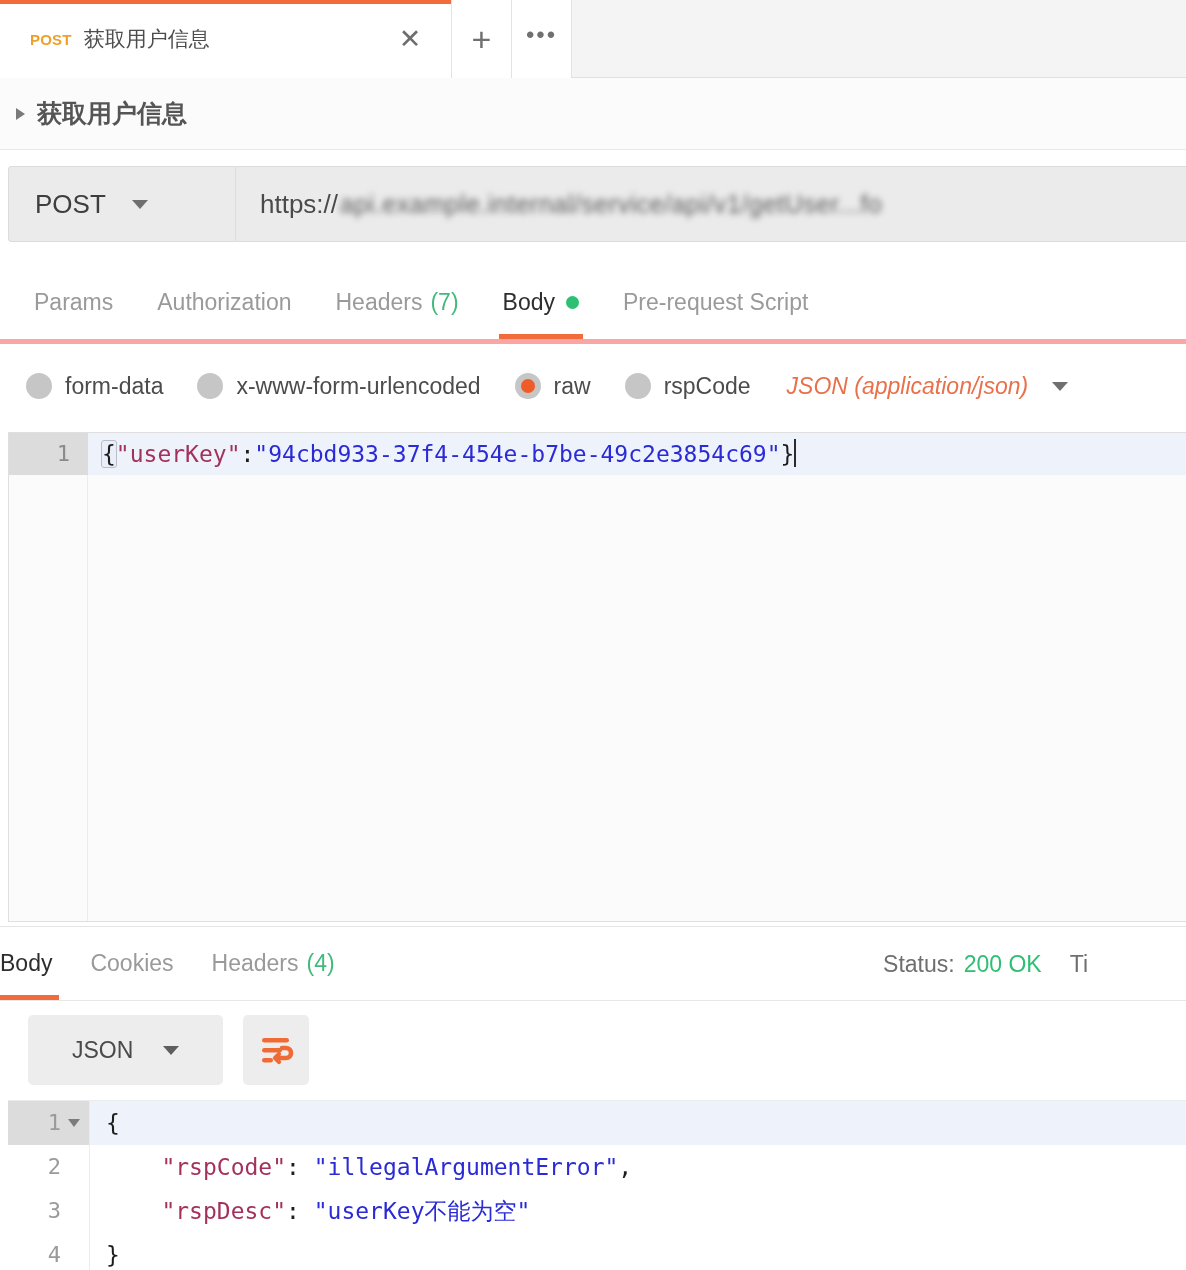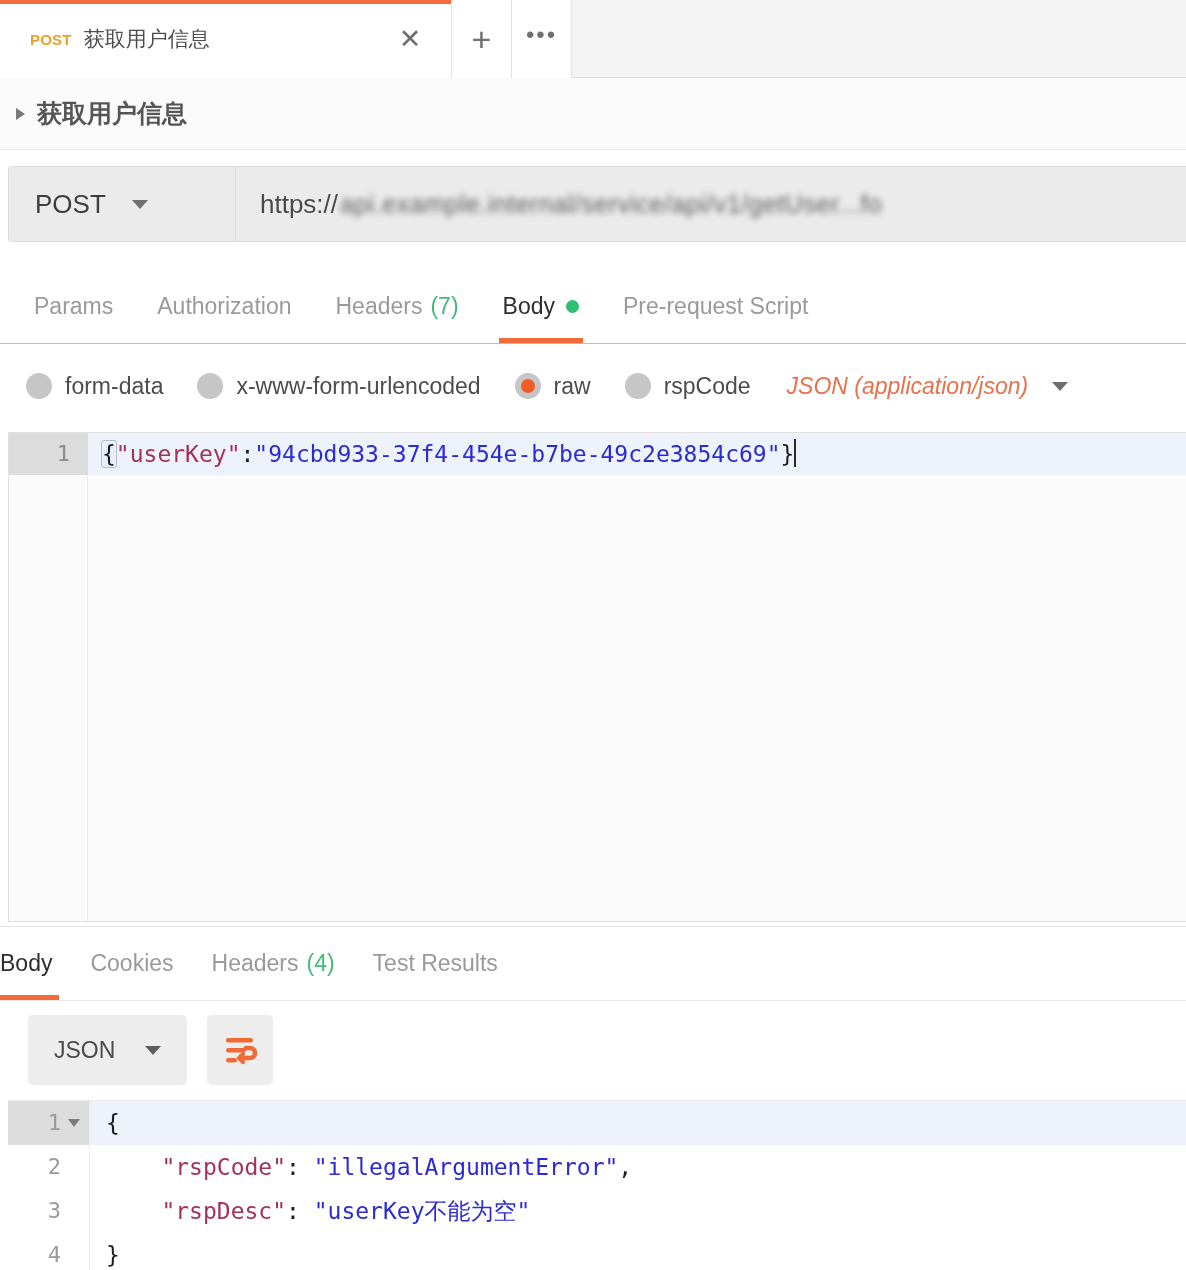--- a/index.html
+++ b/index.html
@@ -99,21 +99,21 @@
     margin-left: 2px;
     filter: blur(3.2px);
     white-space: nowrap;
     font-size: 25px; color: #5b5b5b;
     letter-spacing: 0.5px;
   }
 
   
   .reqtabs {
     position: absolute; top: 270px; left: 0; width: 1186px; height: 74px;
-    border-bottom: 1px solid #fca5a5;
+    border-bottom: 5px solid #fca5a5;
     display: flex; align-items: flex-end; padding-left: 12px;
   }
   .rtab {
     position: relative; height: 74px;
     display: flex; align-items: center; padding: 0 22px;
     font-size: 23px; color: #9a9a9a; cursor: pointer; white-space: nowrap;
   }
   .rtab.active { color: #2e2e2e; }
   .rtab.active::after {
     content: ""; position: absolute; left: 18px; right: 18px; bottom: 0;
@@ -234,21 +234,21 @@
     display: flex; height: 70px; background: #ededed; border-radius: 5px;
     overflow: hidden; align-items: stretch;
   }
   .seg-item {
     display: flex; align-items: center; justify-content: center;
     padding: 0 30px; font-size: 23px; color: #9c9c9c; cursor: pointer;
   }
   .seg-item.active { color: #2f2f2f; }
   .fmt-box {
     margin-left: 20px; height: 70px; background: #ededed; border-radius: 5px;
-    display: flex; align-items: center; padding: 0 26px; cursor: pointer;
+    display: flex; align-items: center; padding: 0 44px; cursor: pointer;
   }
   .fmt-label { font-size: 23px; color: #4a4a4a; }
   .fmt-caret {
     margin-left: 30px; width: 0; height: 0;
     border-top: 9px solid #5e5e5e;
     border-left: 8px solid transparent;
     border-right: 8px solid transparent;
   }
   .wrap-btn {
     margin-left: 20px; width: 66px; height: 70px; background: #ededed;
@@ -379,25 +379,27 @@
     <div class="resptab active">
       <span>Body</span>
     </div>
     <div class="resptab">
       <span>Cookies</span>
     </div>
     <div class="resptab">
       <span>Headers</span>
       <span class="count">(4)</span>
     </div>
-    <div class="resptab">
-      <span>Test Results</span>
-    </div>
-  </div>
-
+  </div>
+
+  <div class="resp-meta">
+    <span class="meta-label">Status:</span>
+    <span class="meta-value">200 OK</span>
+    <span class="meta-time">Ti</span>
+  </div>
 
   <div class="resp-toolbar">
     <div class="fmt-box">
       <span class="fmt-label">JSON</span>
       <span class="fmt-caret"></span>
     </div>
     <div class="wrap-btn">
       <svg width="40" height="40" viewBox="0 0 40 40">
         <rect x="6" y="8" width="27" height="4.6" rx="2.3" fill="#ef6a34"></rect>
         <rect x="6" y="18" width="20" height="4.6" rx="2.3" fill="#ef6a34"></rect>

